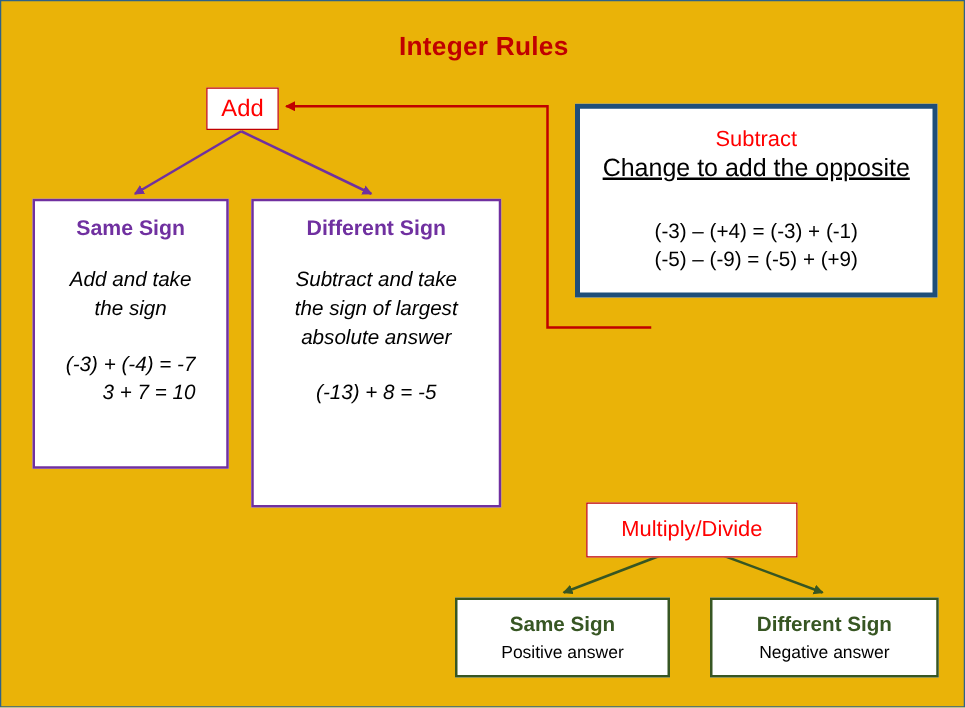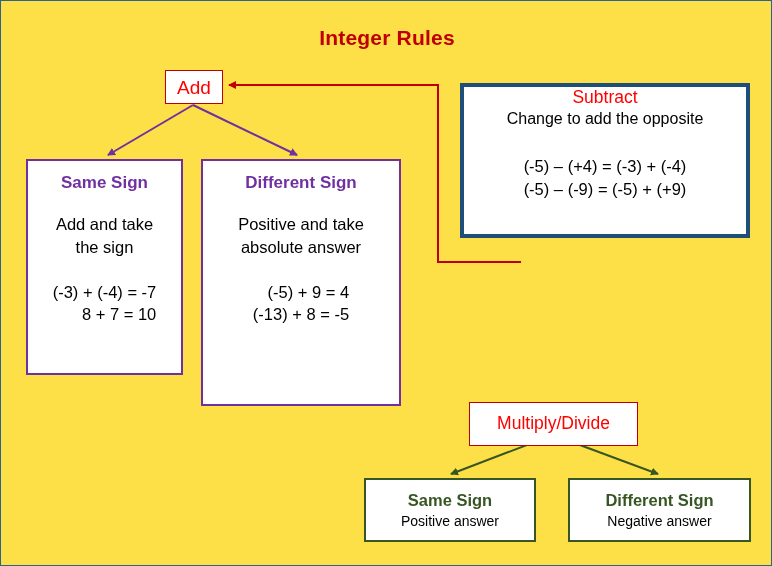--- a/index.html
+++ b/index.html
@@ -7,21 +7,21 @@
     padding: 0;
     background: #ffffff;
   }
   body {
     font-family: "Liberation Sans", sans-serif;
   }
   #canvas {
     position: relative;
     width: 772px;
     height: 566px;
-    background: #fde047;
+    background: #eab308;
     border: 1px solid #2e6389;
     box-sizing: border-box;
     overflow: hidden;
   }
   #arrow-layer {
     position: absolute;
     left: 0;
     top: 0;
     width: 772px;
     height: 566px;
@@ -71,20 +71,21 @@
     font-weight: bold;
     color: #7030a0;
     margin-bottom: 20px;
   }
   .purple-box .body-text,
   .purple-box .examples {
     font-size: 16.5px;
     color: #000000;
     text-align: center;
     line-height: 1.38;
+    font-style: italic;
   }
   .purple-box .examples {
     margin-top: 22px;
     text-align: right;
   }
   #same-sign-box {
     left: 25px;
     top: 158px;
     width: 157px;
     height: 216px;
@@ -95,32 +96,33 @@
     width: 200px;
     height: 247px;
   }
   
   #subtract-box {
     left: 459px;
     top: 82px;
     width: 290px;
     height: 155px;
     border: 4px solid #1f4e79;
-    padding-top: 0;
+    padding-top: 14px;
   }
   #subtract-box .node-title {
     font-size: 17.5px;
     color: #ff0000;
     line-height: 1.25;
   }
   #subtract-box .body-text {
-    font-size: 16px;
+    font-size: 20px;
     color: #000000;
     text-align: right;
     line-height: 1.25;
+    text-decoration: underline;
   }
   #subtract-box .examples {
     font-size: 16.5px;
     color: #000000;
     text-align: center;
     line-height: 1.42;
     margin-top: 26px;
   }
   
   #multiply-divide-box {
@@ -201,41 +203,41 @@
   </div>
 
   <div id="same-sign-box" class="node purple-box">
     <div class="node-title">Same Sign</div>
     <div class="body-text">
       <div>Add and take</div>
       <div>the sign</div>
     </div>
     <div class="examples">
       <div>(-3) + (-4) = -7</div>
-      <div>8 + 7 = 10</div>
+      <div>3 + 7 = 10</div>
     </div>
   </div>
 
   <div id="different-sign-box" class="node purple-box">
     <div class="node-title">Different Sign</div>
     <div class="body-text">
-      <div>Positive and take</div>
+      <div>Subtract and take</div>
+      <div>the sign of largest</div>
       <div>absolute answer</div>
     </div>
     <div class="examples">
-      <div>(-5) + 9 = 4</div>
       <div>(-13) + 8 = -5</div>
     </div>
   </div>
 
   <div id="subtract-box" class="node">
     <div class="node-title">Subtract</div>
     <div class="body-text">Change to add the opposite</div>
     <div class="examples">
-      <div>(-5) – (+4) = (-3) + (-4)</div>
+      <div>(-3) – (+4) = (-3) + (-1)</div>
       <div>(-5) – (-9) = (-5) + (+9)</div>
     </div>
   </div>
 
   <div id="multiply-divide-box" class="node">
     <div class="node-title">Multiply/Divide</div>
   </div>
 
   <div id="mult-same-sign-box" class="node green-box">
     <div class="node-title">Same Sign</div>

